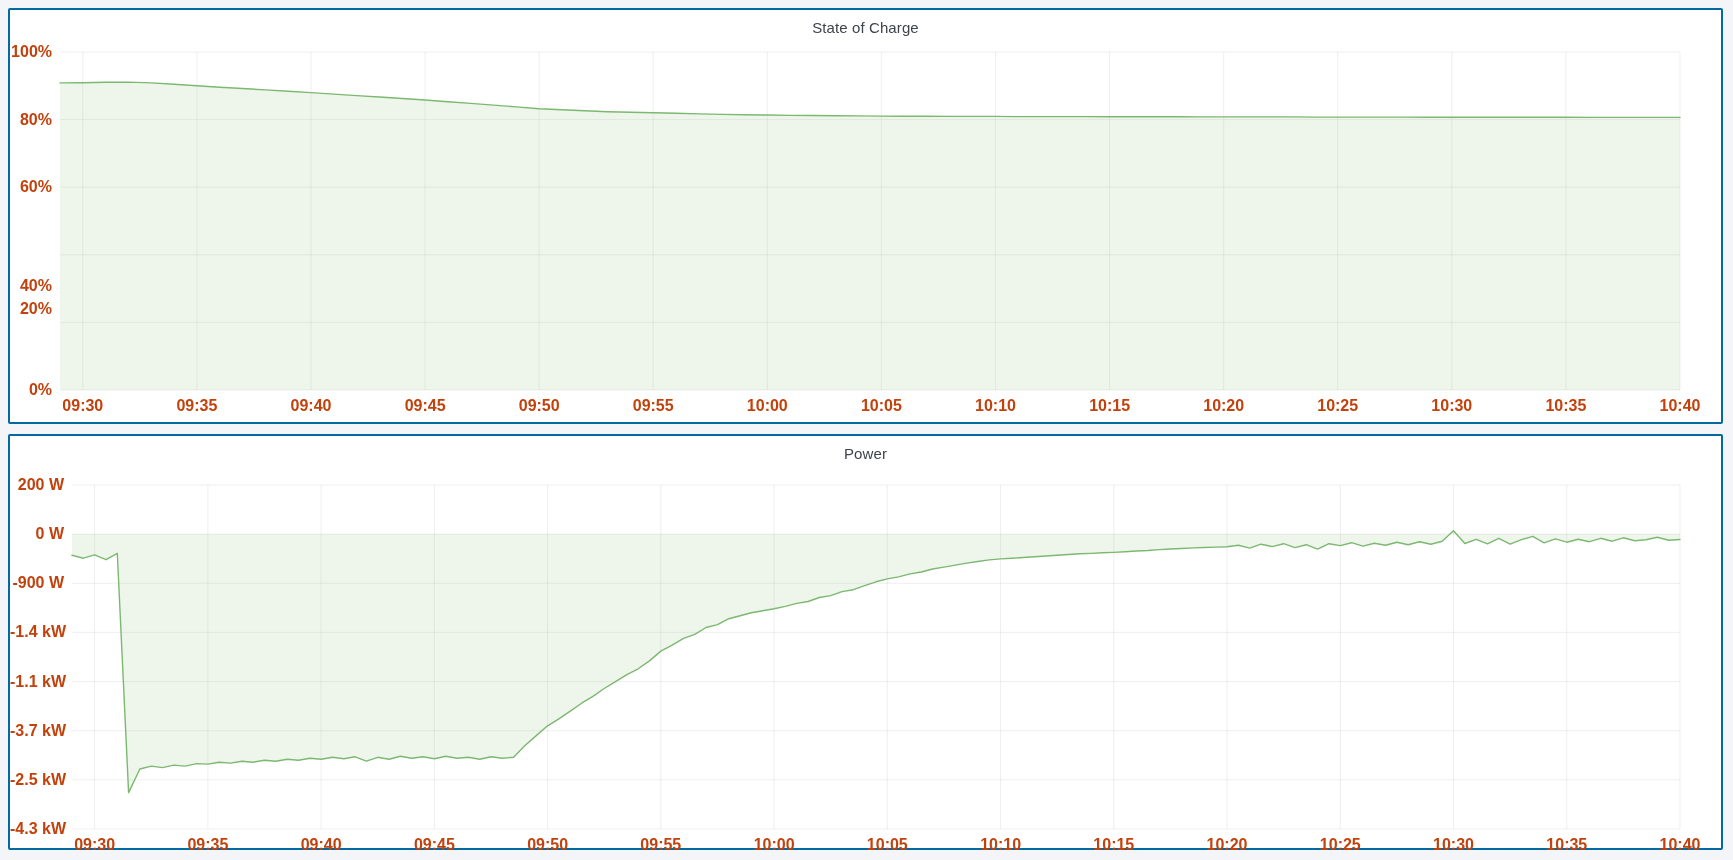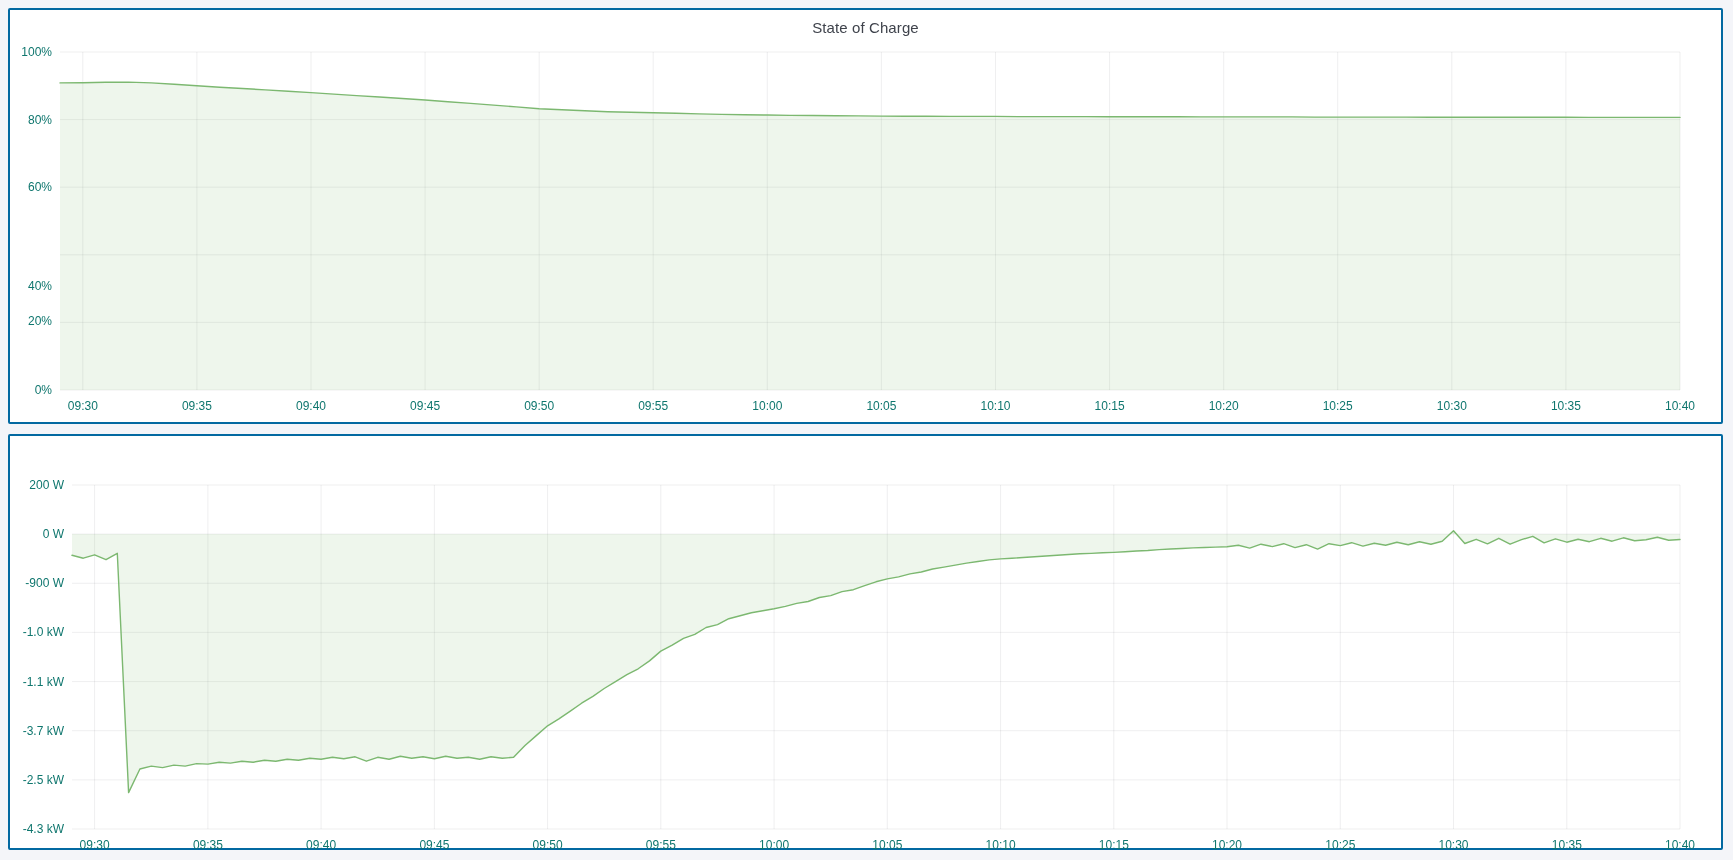--- a/index.html
+++ b/index.html
@@ -29,24 +29,25 @@
     color:#3f434c;
     letter-spacing:.1px;
   }
   .chart-holder{
     position:absolute;
     left:0;top:0;right:0;bottom:0;
   }
   .chart-holder svg{position:absolute;left:0;top:0;}
   .tick{
     position:absolute;
-    font-size:12px;
-    color:#0f766e;
+    font-size:16px;
+    color:#c2410c;
     line-height:14px;
     white-space:nowrap;
+    font-weight:bold;
   }
   .tick.x{transform:translateX(-50%);}
   .tick.y{text-align:right;}
 </style>
 </head>
 <body>
 
 <section class="panel" style="top:8px;height:416px;">
   <div class="panel-title">State of Charge</div>
   <div class="chart-holder">
@@ -89,26 +90,27 @@
       <div class="tick x" style="left: 1099.6px; top: 389px;">10:15</div>
       <div class="tick x" style="left: 1213.7px; top: 389px;">10:20</div>
       <div class="tick x" style="left: 1327.7px; top: 389px;">10:25</div>
       <div class="tick x" style="left: 1441.8px; top: 389px;">10:30</div>
       <div class="tick x" style="left: 1555.9px; top: 389px;">10:35</div>
       <div class="tick x" style="left: 1670px; top: 389px;">10:40</div>
       <div class="tick y" style="left: 0px; width: 42px; top: 35px;">100%</div>
       <div class="tick y" style="left: 0px; width: 42px; top: 102.6px;">80%</div>
       <div class="tick y" style="left: 0px; width: 42px; top: 170.2px;">60%</div>
       <div class="tick y" style="left: 0px; width: 42px; top: 237.8px; margin-top: 31px;">40%</div>
-      <div class="tick y" style="left: 0px; width: 42px; top: 304px;">20%</div>
+      <div class="tick y" style="left: 0px; width: 42px; top: 292px;">20%</div>
       <div class="tick y" style="left: 0px; width: 42px; top: 373px;">0%</div>
     </div>
 </section>
 
 <section class="panel" style="top:434px;height:416px;">
+  <div class="panel-title">Power</div>
   <div class="chart-holder">
       <svg width="1713" height="414">
         <g stroke="rgba(45,51,59,0.08)" stroke-width="1">
           <line x1="84.6" x2="84.6" y1="49" y2="393"></line>
           <line x1="197.9" x2="197.9" y1="49" y2="393"></line>
           <line x1="311.1" x2="311.1" y1="49" y2="393"></line>
           <line x1="424.4" x2="424.4" y1="49" y2="393"></line>
           <line x1="537.6" x2="537.6" y1="49" y2="393"></line>
           <line x1="650.8" x2="650.8" y1="49" y2="393"></line>
           <line x1="764.1" x2="764.1" y1="49" y2="393"></line>
@@ -143,19 +145,19 @@
       <div class="tick x" style="left: 990.6px; top: 402px;">10:10</div>
       <div class="tick x" style="left: 1103.8px; top: 402px;">10:15</div>
       <div class="tick x" style="left: 1217px; top: 402px;">10:20</div>
       <div class="tick x" style="left: 1330.3px; top: 402px;">10:25</div>
       <div class="tick x" style="left: 1443.5px; top: 402px;">10:30</div>
       <div class="tick x" style="left: 1556.8px; top: 402px;">10:35</div>
       <div class="tick x" style="left: 1670px; top: 402px;">10:40</div>
       <div class="tick y" style="left: 0px; width: 54px; top: 42px;">200 W</div>
       <div class="tick y" style="left: 0px; width: 54px; top: 91.1px;">0 W</div>
       <div class="tick y" style="left: 0px; width: 54px; top: 140.3px;">-900 W</div>
-      <div class="tick y" style="left: 0px; width: 54px; top: 189.4px;">-1.0 kW</div>
+      <div class="tick y" style="left: 0px; width: 54px; top: 189.4px;">-1.4 kW</div>
       <div class="tick y" style="left: 0px; width: 54px; top: 238.6px;">-1.1 kW</div>
       <div class="tick y" style="left: 0px; width: 54px; top: 287.7px;">-3.7 kW</div>
       <div class="tick y" style="left: 0px; width: 54px; top: 336.9px;">-2.5 kW</div>
       <div class="tick y" style="left: 0px; width: 54px; top: 386px;">-4.3 kW</div>
     </div>
 </section>
 
 </body></html>

